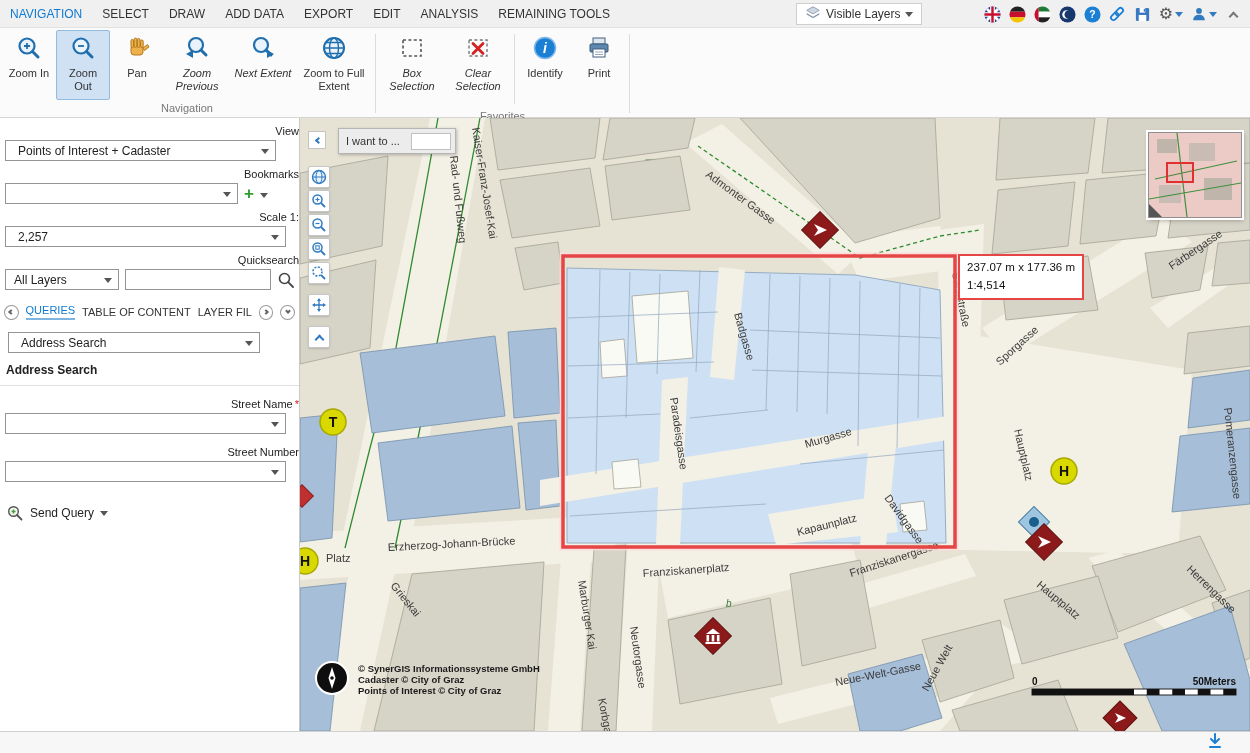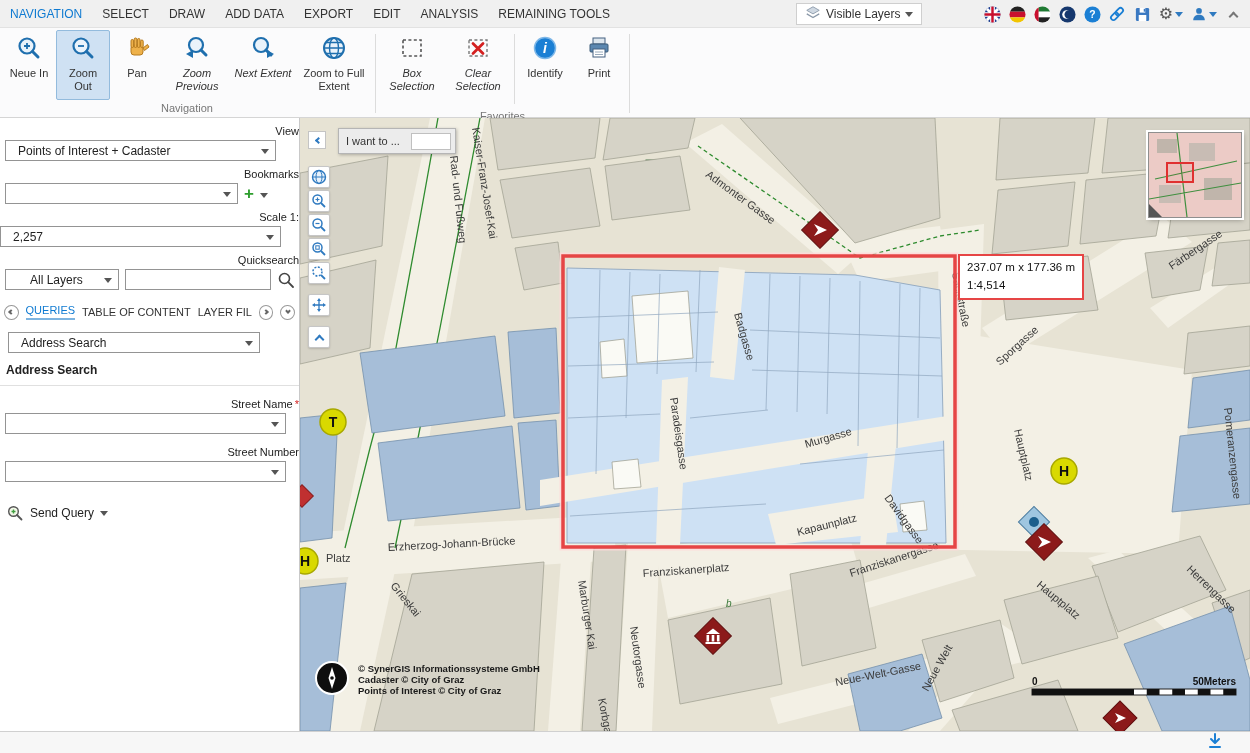--- a/index.html
+++ b/index.html
@@ -207,21 +207,21 @@
 
   <div class="ribbon">
     <div class="rgroup">
       <div class="rtools">
         <div class="rbtn">
           <span><svg width="26" height="26" viewBox="0 0 26 26">
                 <circle cx="11" cy="11" r="7.5" fill="#eaf3fb" stroke="#1f6fae" stroke-width="2.2"></circle>
                 <line x1="16.5" y1="16.5" x2="22" y2="22" stroke="#1f6fae" stroke-width="3" stroke-linecap="round"></line>
                 <path d="M8 11 h6 M11 8 v6" stroke="#1f6fae" stroke-width="1.8"></path>
               </svg></span>
-          <span class="rlabel">Neue In</span>
+          <span class="rlabel">Zoom In</span>
         </div>
         <div class="rbtn selected">
           <span><svg width="26" height="26" viewBox="0 0 26 26">
                 <circle cx="11" cy="11" r="7.5" fill="#eaf3fb" stroke="#1f6fae" stroke-width="2.2"></circle>
                 <line x1="16.5" y1="16.5" x2="22" y2="22" stroke="#1f6fae" stroke-width="3" stroke-linecap="round"></line>
                 <path d="M8 11 h6" stroke="#1f6fae" stroke-width="1.8"></path>
               </svg></span>
           <span class="rlabel">Zoom Out</span>
         </div>
         <div class="rbtn">
@@ -318,28 +318,28 @@
     <div class="row">
       <div class="sel" style="width:233px;">
         <span></span>
           <span class="tri"></span>
       </div>
       <span class="plus-btn">+</span>
       <span class="tri" style="margin-top:3px;"></span>
     </div>
 
     <div class="sb-label">Scale 1:</div>
-    <div class="sel" style="width:281px;">
+    <div class="sel" style="width:281px;margin-left:5px;">
       <span>2,257</span>
         <span class="tri"></span>
     </div>
 
     <div class="sb-label">Quicksearch</div>
     <div class="row">
-      <div class="sel" style="width:114px;padding-left:24px;">
+      <div class="sel" style="width:114px;padding-left:8px;">
         <span>All Layers</span>
           <span class="tri"></span>
       </div>
       <input class="qs-input" value="" style="">
       <button class="icon-btn">
         <svg width="18" height="18" viewBox="0 0 18 18">
             <circle cx="7.5" cy="7.5" r="5" fill="none" stroke="#444" stroke-width="1.6"></circle>
             <line x1="11.2" y1="11.2" x2="16" y2="16" stroke="#444" stroke-width="1.8" stroke-linecap="round"></line>
           </svg>
       </button>

